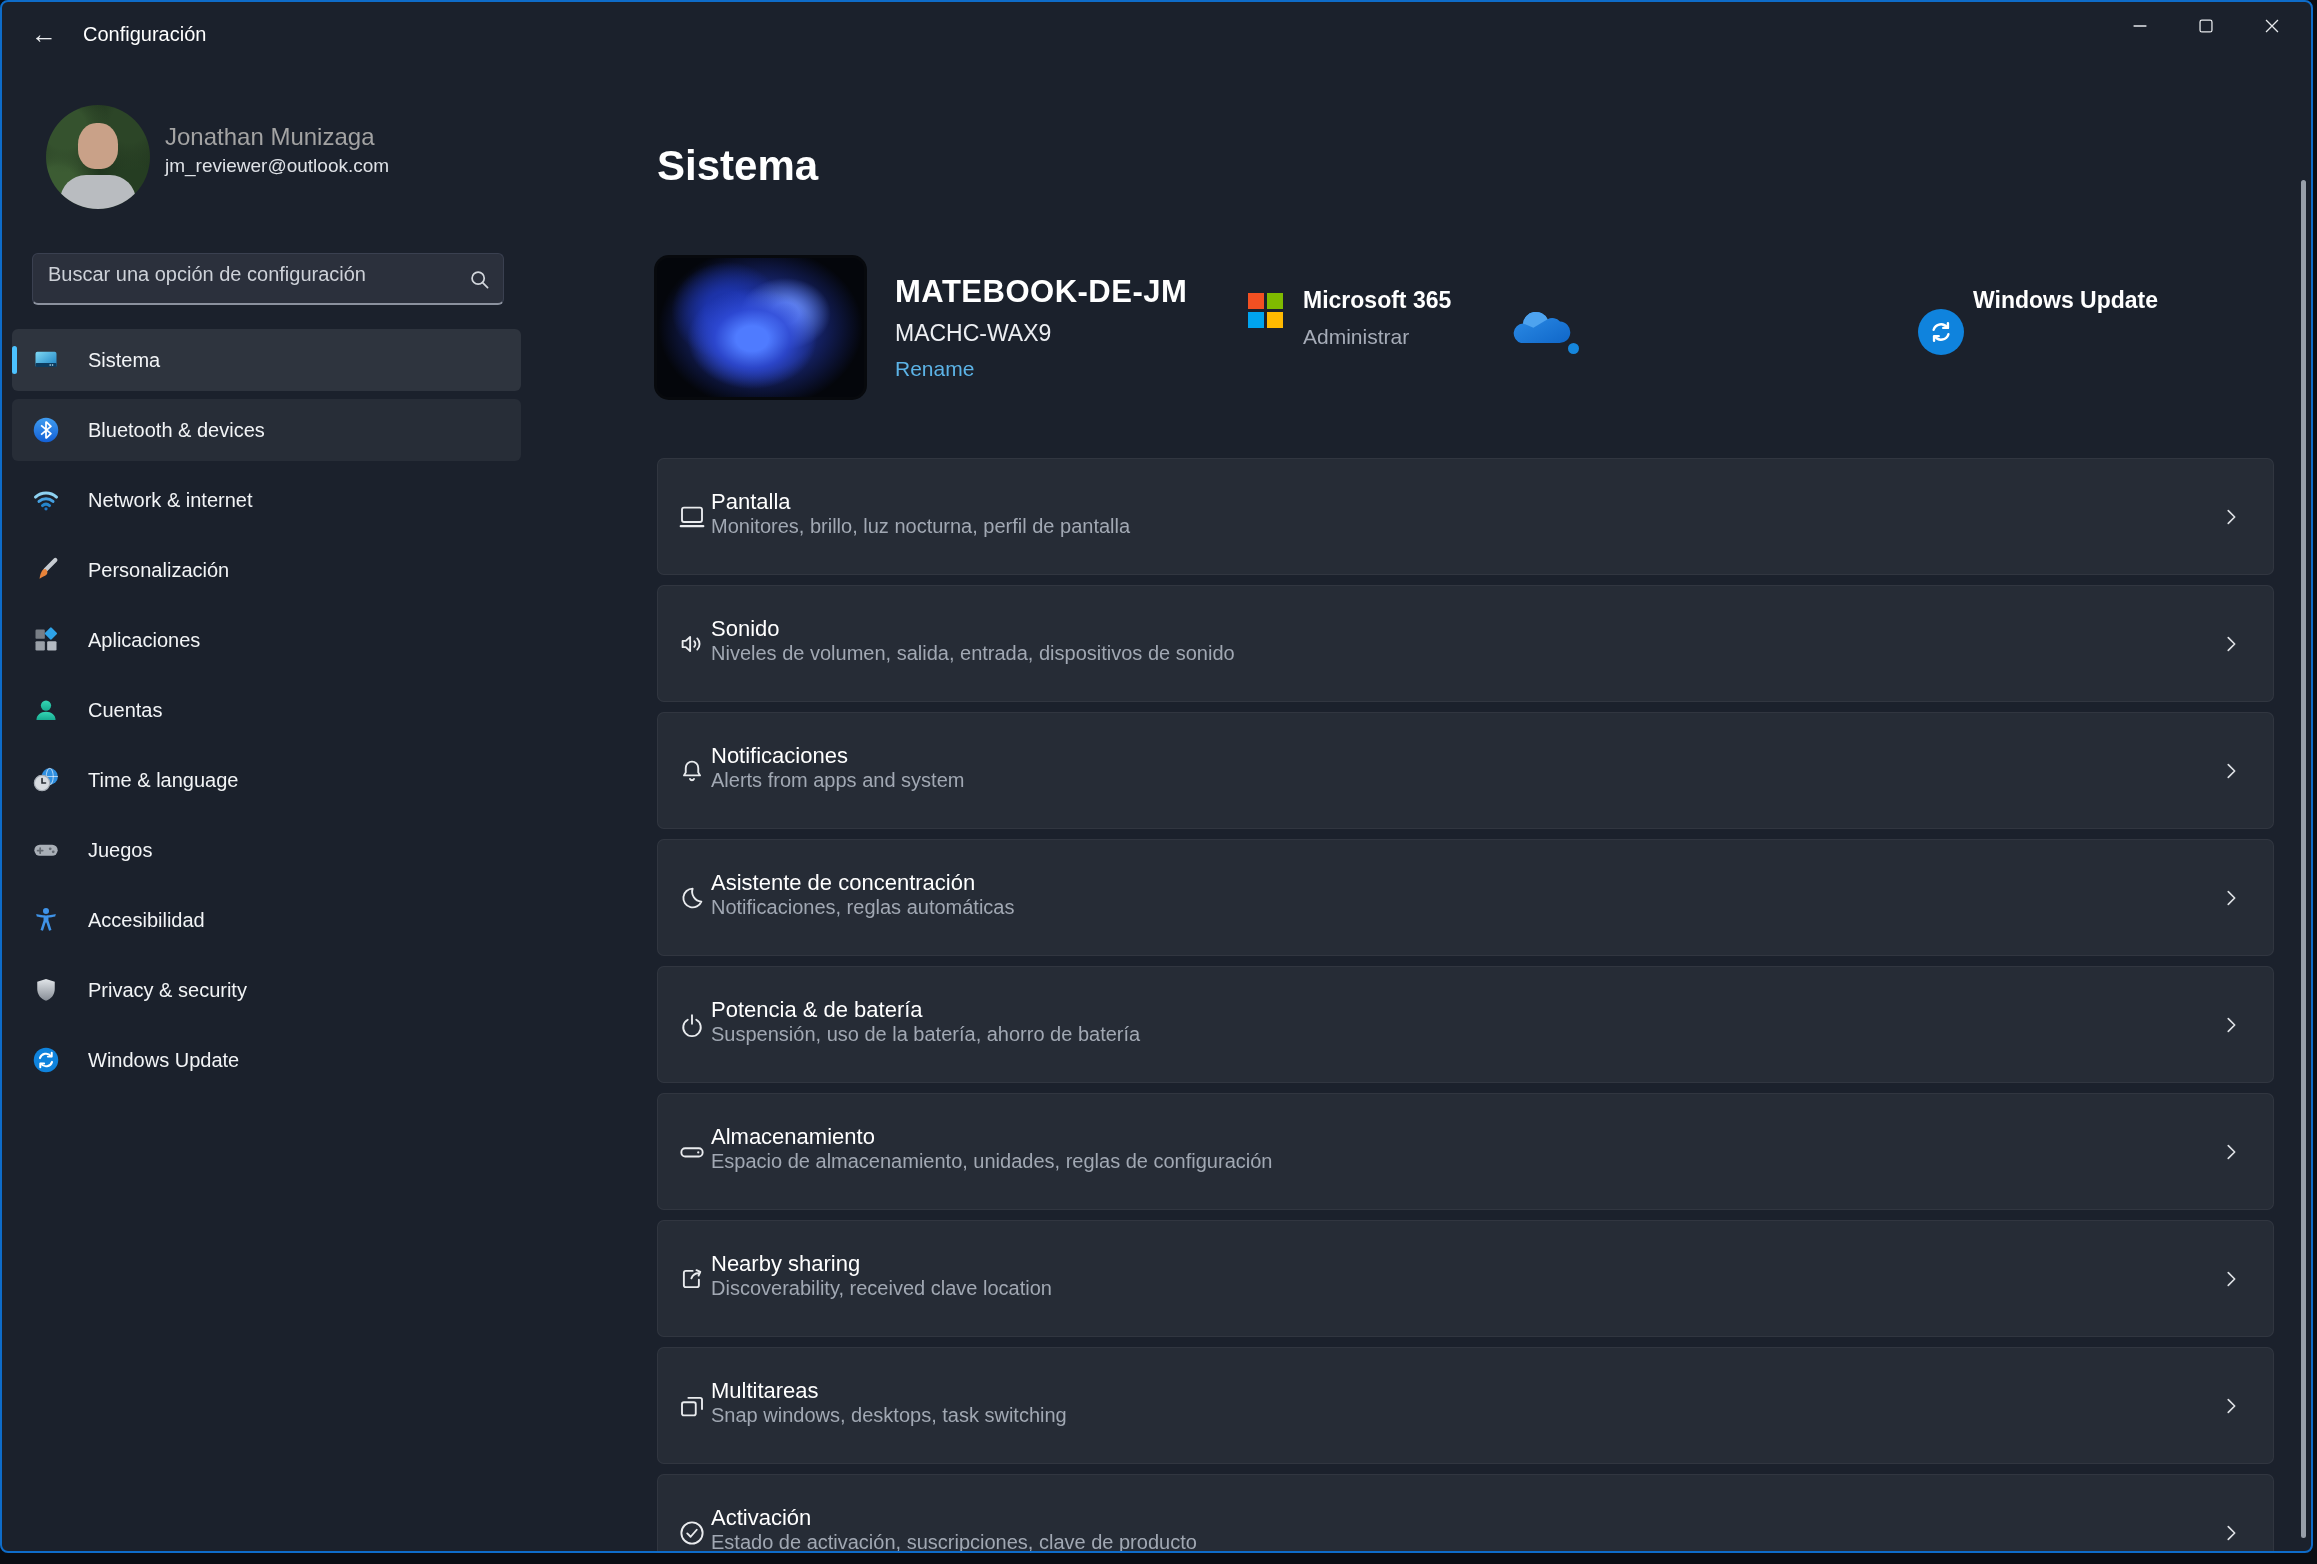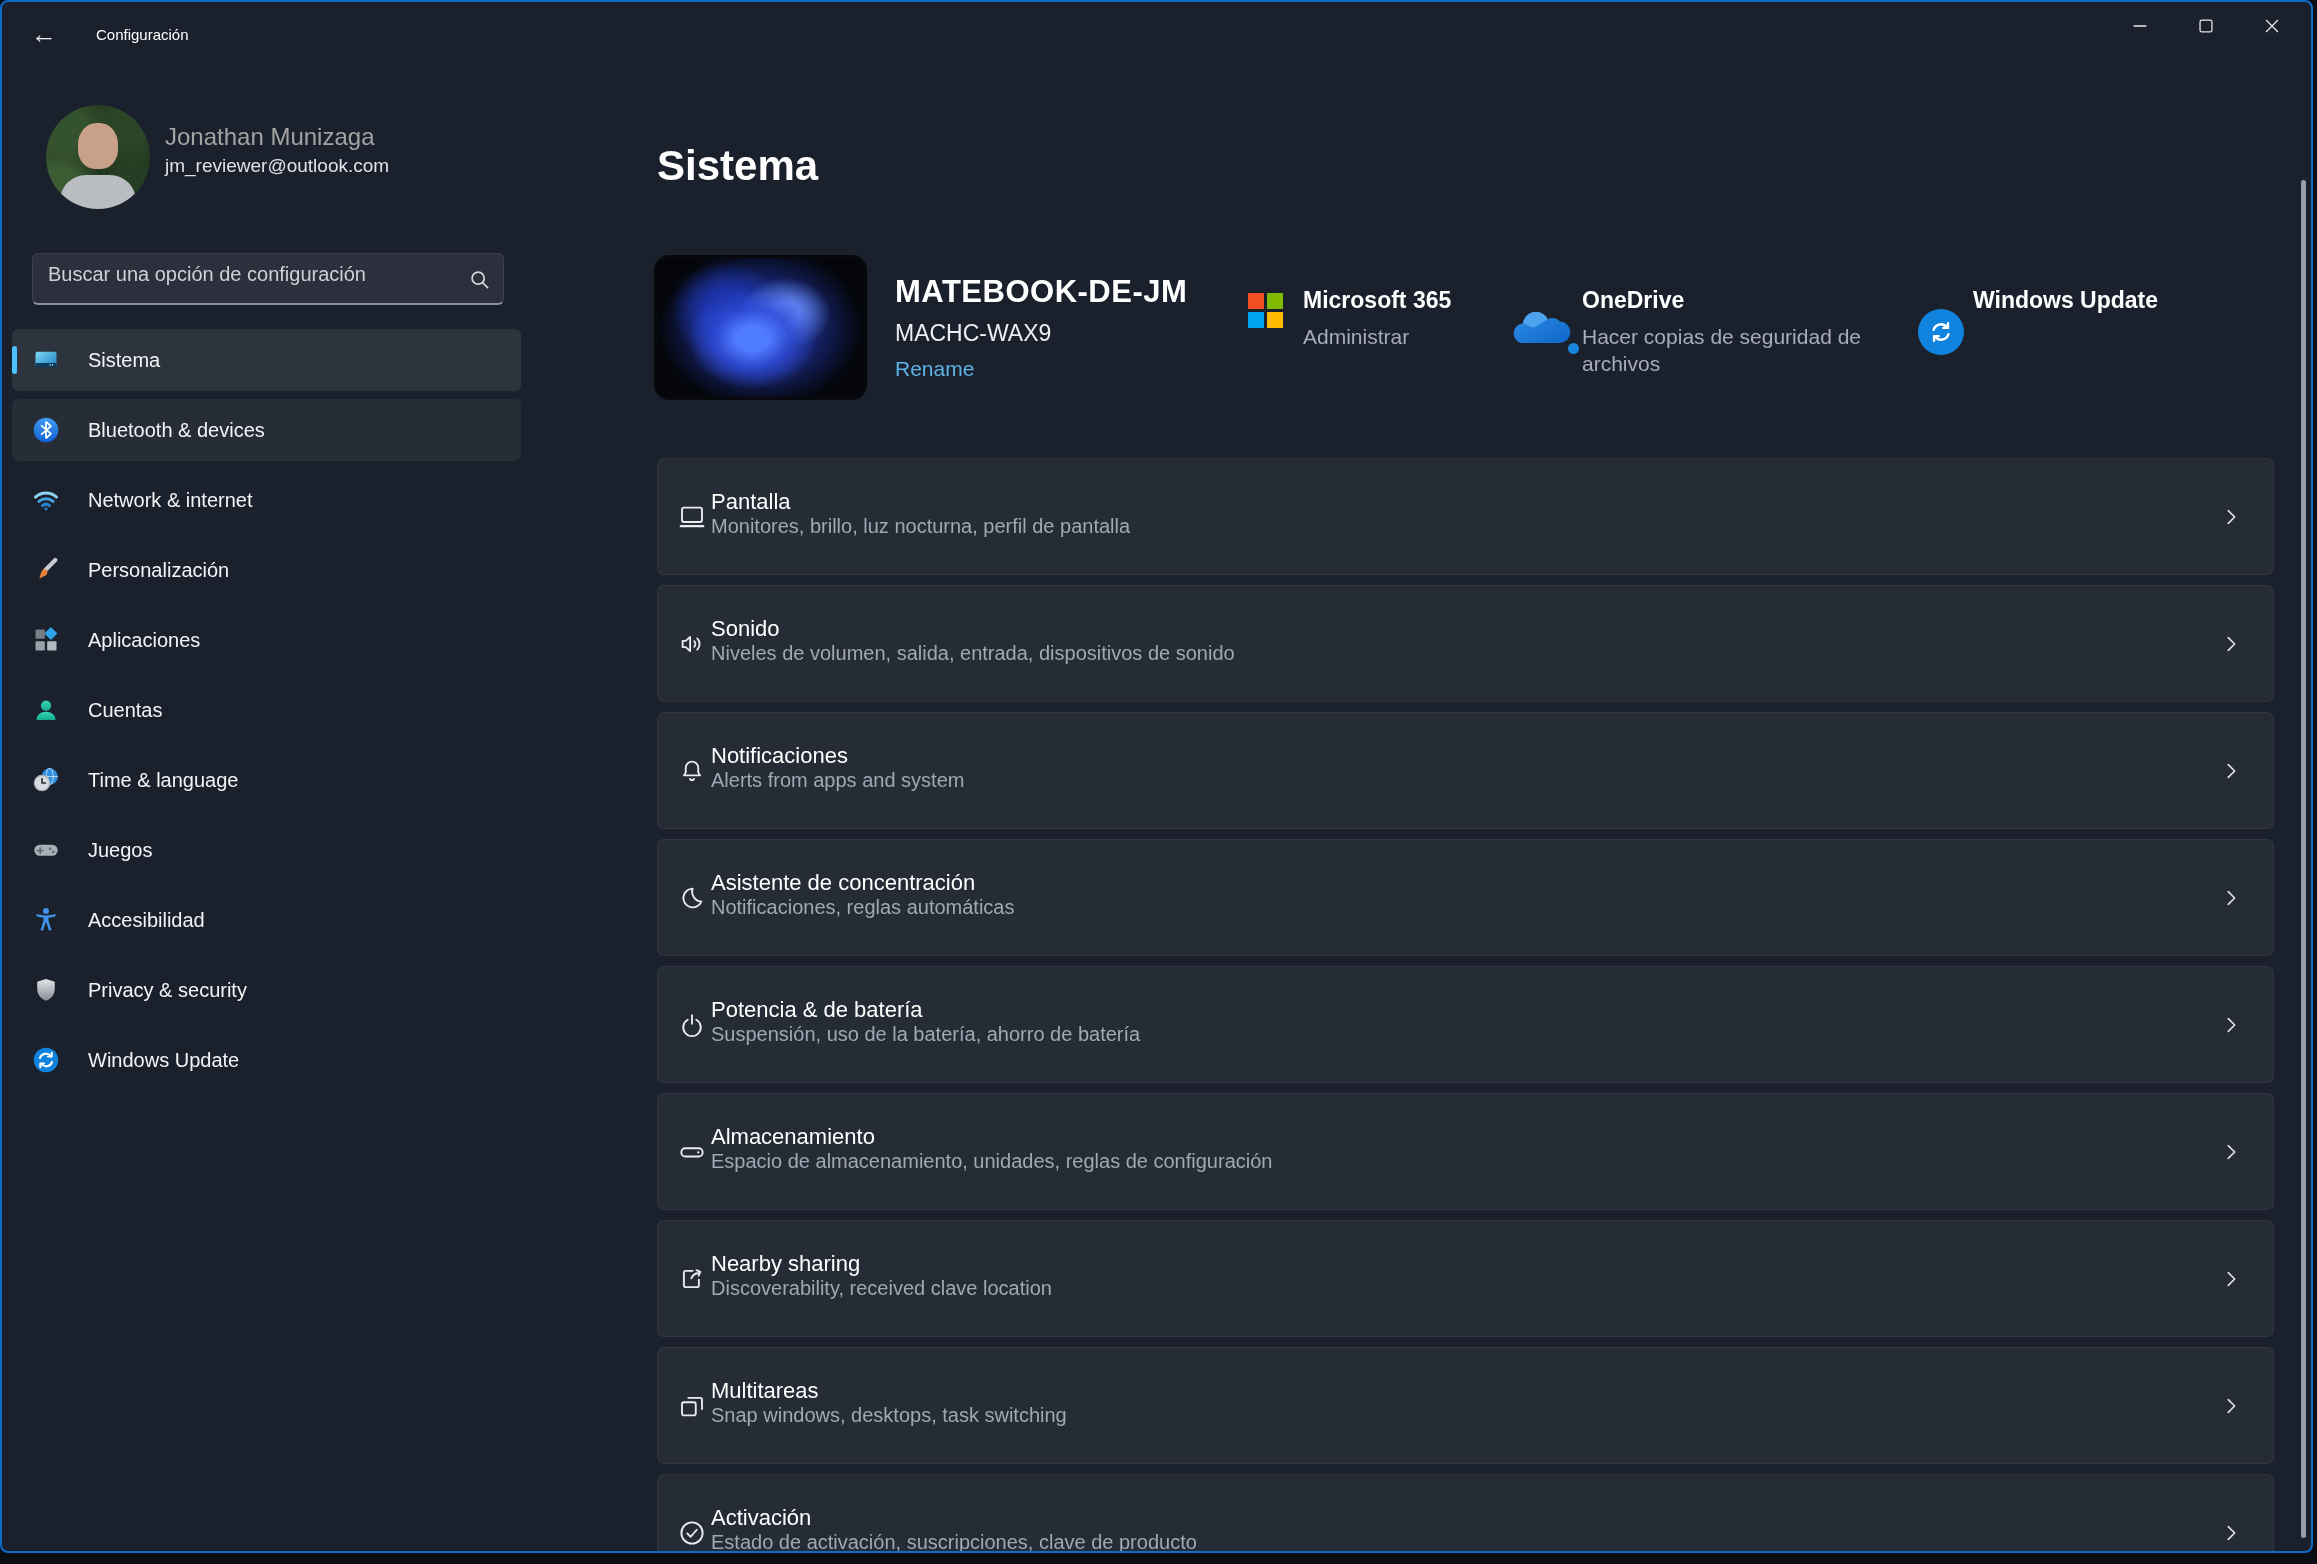--- a/index.html
+++ b/index.html
@@ -4,21 +4,21 @@
 <style>
   * { margin:0; padding:0; box-sizing:border-box; }
   html,body { width:2317px; height:1564px; background:#0a0d13; font-family:"Liberation Sans", sans-serif; overflow:hidden; }
   .window { position:absolute; left:0; top:0; width:2313px; height:1553px; background:#1b212c;
             border:2px solid #0e6cc9; border-radius:8px; overflow:hidden; }
 
   
   .titlebar { position:absolute; left:0; top:0; width:100%; height:64px; display:flex; align-items:center; }
   .back-btn { width:40px; height:36px; margin-left:22px; background:none; border:none; color:#e9ebee;
               font-size:26px; line-height:36px; text-align:center; cursor:pointer; }
-  .win-title { margin-left:32px; color:#ffffff; font-size:15px; }
+  .win-title { margin-left:19px; color:#ffffff; font-size:20px; }
   .caption { position:absolute; right:6px; top:0; display:flex; }
   .cap-btn { width:66px; height:48px; display:flex; align-items:center; justify-content:center; color:#e7e9ec; }
   .cap-btn svg { display:block; }
 
   
   .avatar { position:absolute; left:44px; top:103px; width:104px; height:104px; border-radius:50%;
             overflow:hidden; background:
             radial-gradient(circle at 18% 22%, #35522e 0 18%, transparent 38%),
             radial-gradient(circle at 80% 18%, #2c4527 0 16%, transparent 40%),
             radial-gradient(circle at 12% 75%, #3c5c33 0 14%, transparent 36%),
@@ -309,24 +309,20 @@
       <defs>
           <linearGradient id="odg" x1="0" y1="0" x2="1" y2="1">
             <stop offset="0" stop-color="#2e8ee8"></stop>
             <stop offset="1" stop-color="#0f66c8"></stop>
           </linearGradient>
         </defs>
       <path d="M14 38a10 10 0 0 1 2-19.6 13 13 0 0 1 24.6-4.2A10.5 10.5 0 0 1 53 16.4 9.5 9.5 0 0 1 52 38z" fill="url(#odg)"></path>
       <path d="M16 18.4a13 13 0 0 1 24.6-4.2l-14.2 8.6z" fill="#4ea3ef"></path>
     </svg>
     <span class="od-dot"></span>
-    <div class="txt">
-      <div class="p-title">OneDrive</div>
-      <div class="p-sub">Hacer copias de seguridad de archivos</div>
-    </div>
   </div>
 
   <div class="promo promo-wu">
     <span class="wu-ic">
       <svg width="34" height="34" viewBox="0 0 24 24">
         <path d="M6.8 10.4a5.4 5.4 0 0 1 9.5-1.6" fill="none" stroke="#fff" stroke-width="1.7" stroke-linecap="round"></path>
         <path d="M16.9 5.8v3.3h-3.3" fill="none" stroke="#fff" stroke-width="1.7" stroke-linecap="round" stroke-linejoin="round"></path>
         <path d="M17.2 13.6a5.4 5.4 0 0 1-9.5 1.6" fill="none" stroke="#fff" stroke-width="1.7" stroke-linecap="round"></path>
         <path d="M7.1 18.2v-3.3h3.3" fill="none" stroke="#fff" stroke-width="1.7" stroke-linecap="round" stroke-linejoin="round"></path>
       </svg>

